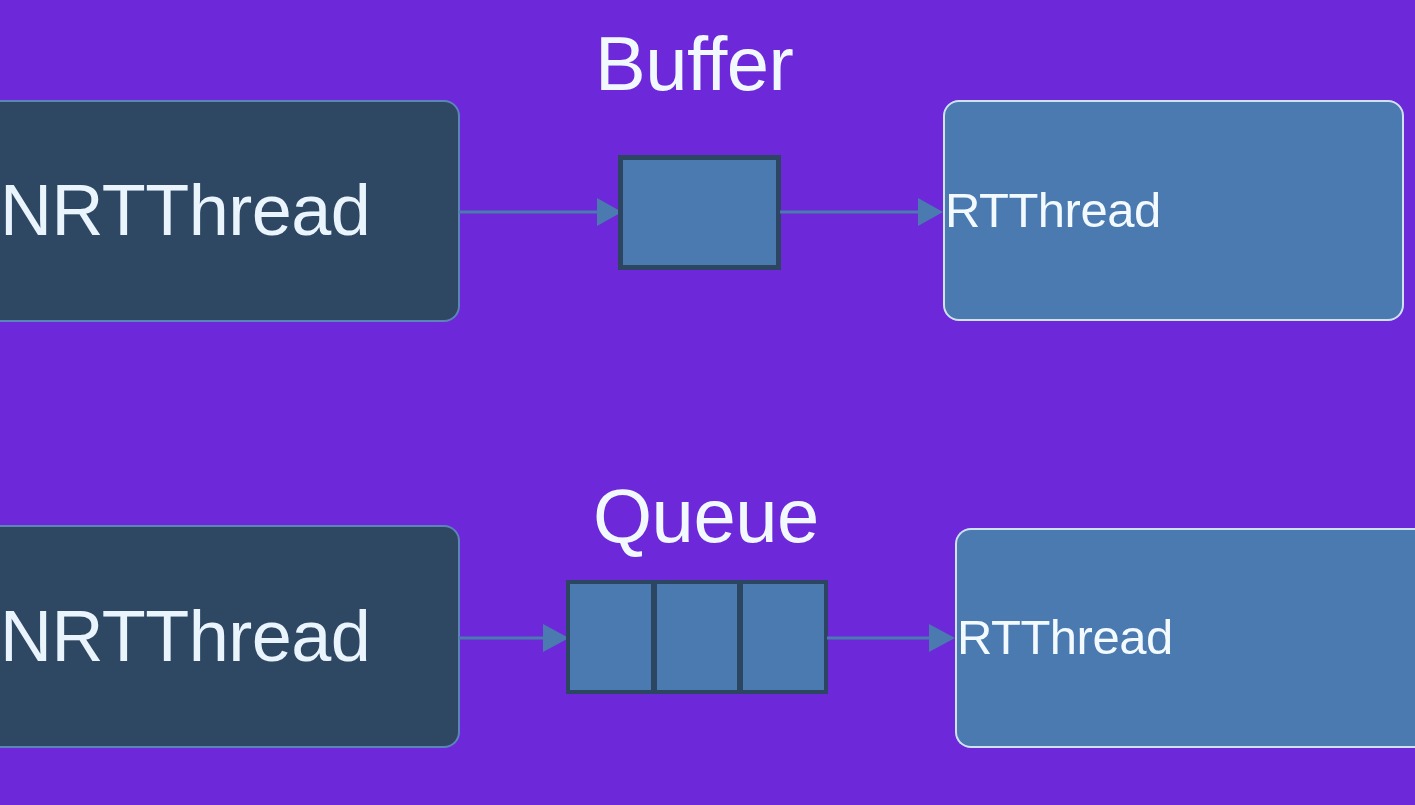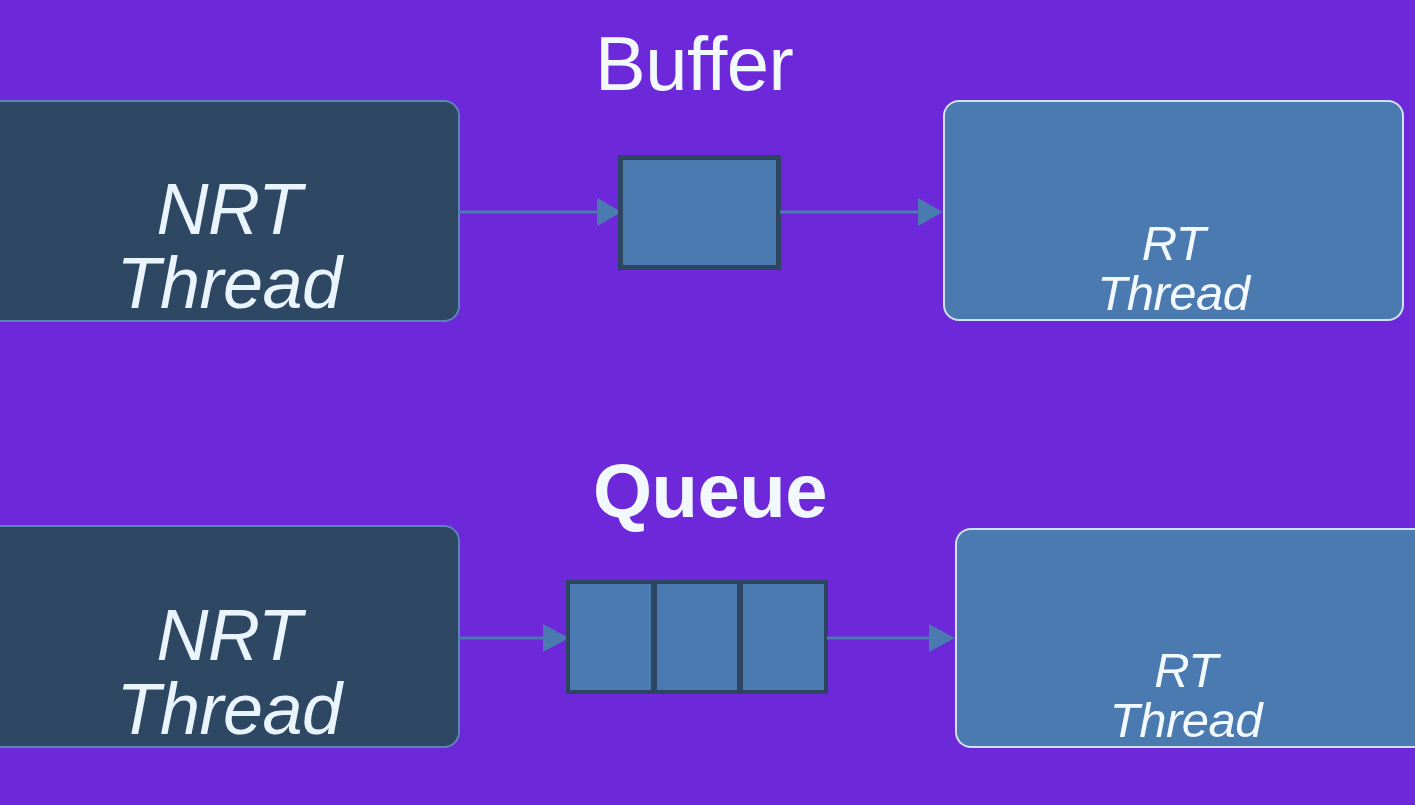--- a/index.html
+++ b/index.html
@@ -18,26 +18,24 @@
     background: #6d28d9;
     overflow: hidden;
   }
 
   
   .thread-box {
     position: absolute;
     box-sizing: border-box;
     border-radius: 16px;
     display: flex;
-    flex-direction: column;
     align-items: center;
-    justify-content: flex-end;
+    justify-content: flex-start;
     line-height: 1.02;
     letter-spacing: -0.5px;
-    font-style: italic;
   }
   .thread-box .line {
     display: block;
     white-space: nowrap;
   }
 
   .nrt-box {
     background: #2e4763;
     border: 2px solid #5b85b8;
     color: #eaf4fc;
@@ -132,21 +130,21 @@
       <line x1="0" y1="20" x2="142" y2="20" stroke="#4a7ab0" stroke-width="3"></line>
       <polygon points="138,6 163,20 138,34" fill="#4a7ab0"></polygon>
     </svg>
   </div>
 
   <div class="thread-box rt-box" style="left:943px; top:100px; width:461px; height:221px;">
     <span class="line">RT</span>
     <span class="line">Thread</span>
   </div>
 
-  <div class="caption" style="left:593px; top:453px;font-weight:bold;">Queue</div>
+  <div class="caption" style="left:593px; top:478px;">Queue</div>
 
   <div class="thread-box nrt-box bleed-left" style="left:0px; top:525px; width:460px; height:223px;">
     <span class="line">NRT</span>
     <span class="line">Thread</span>
   </div>
 
   <div class="arrow" style="left:459px; top:618px; width:112px;">
     <svg width="112" height="40" viewBox="0 0 112 40">
       <line x1="0" y1="20" x2="88" y2="20" stroke="#4a7ab0" stroke-width="3"></line>
       <polygon points="84,6 110,20 84,34" fill="#4a7ab0"></polygon>

